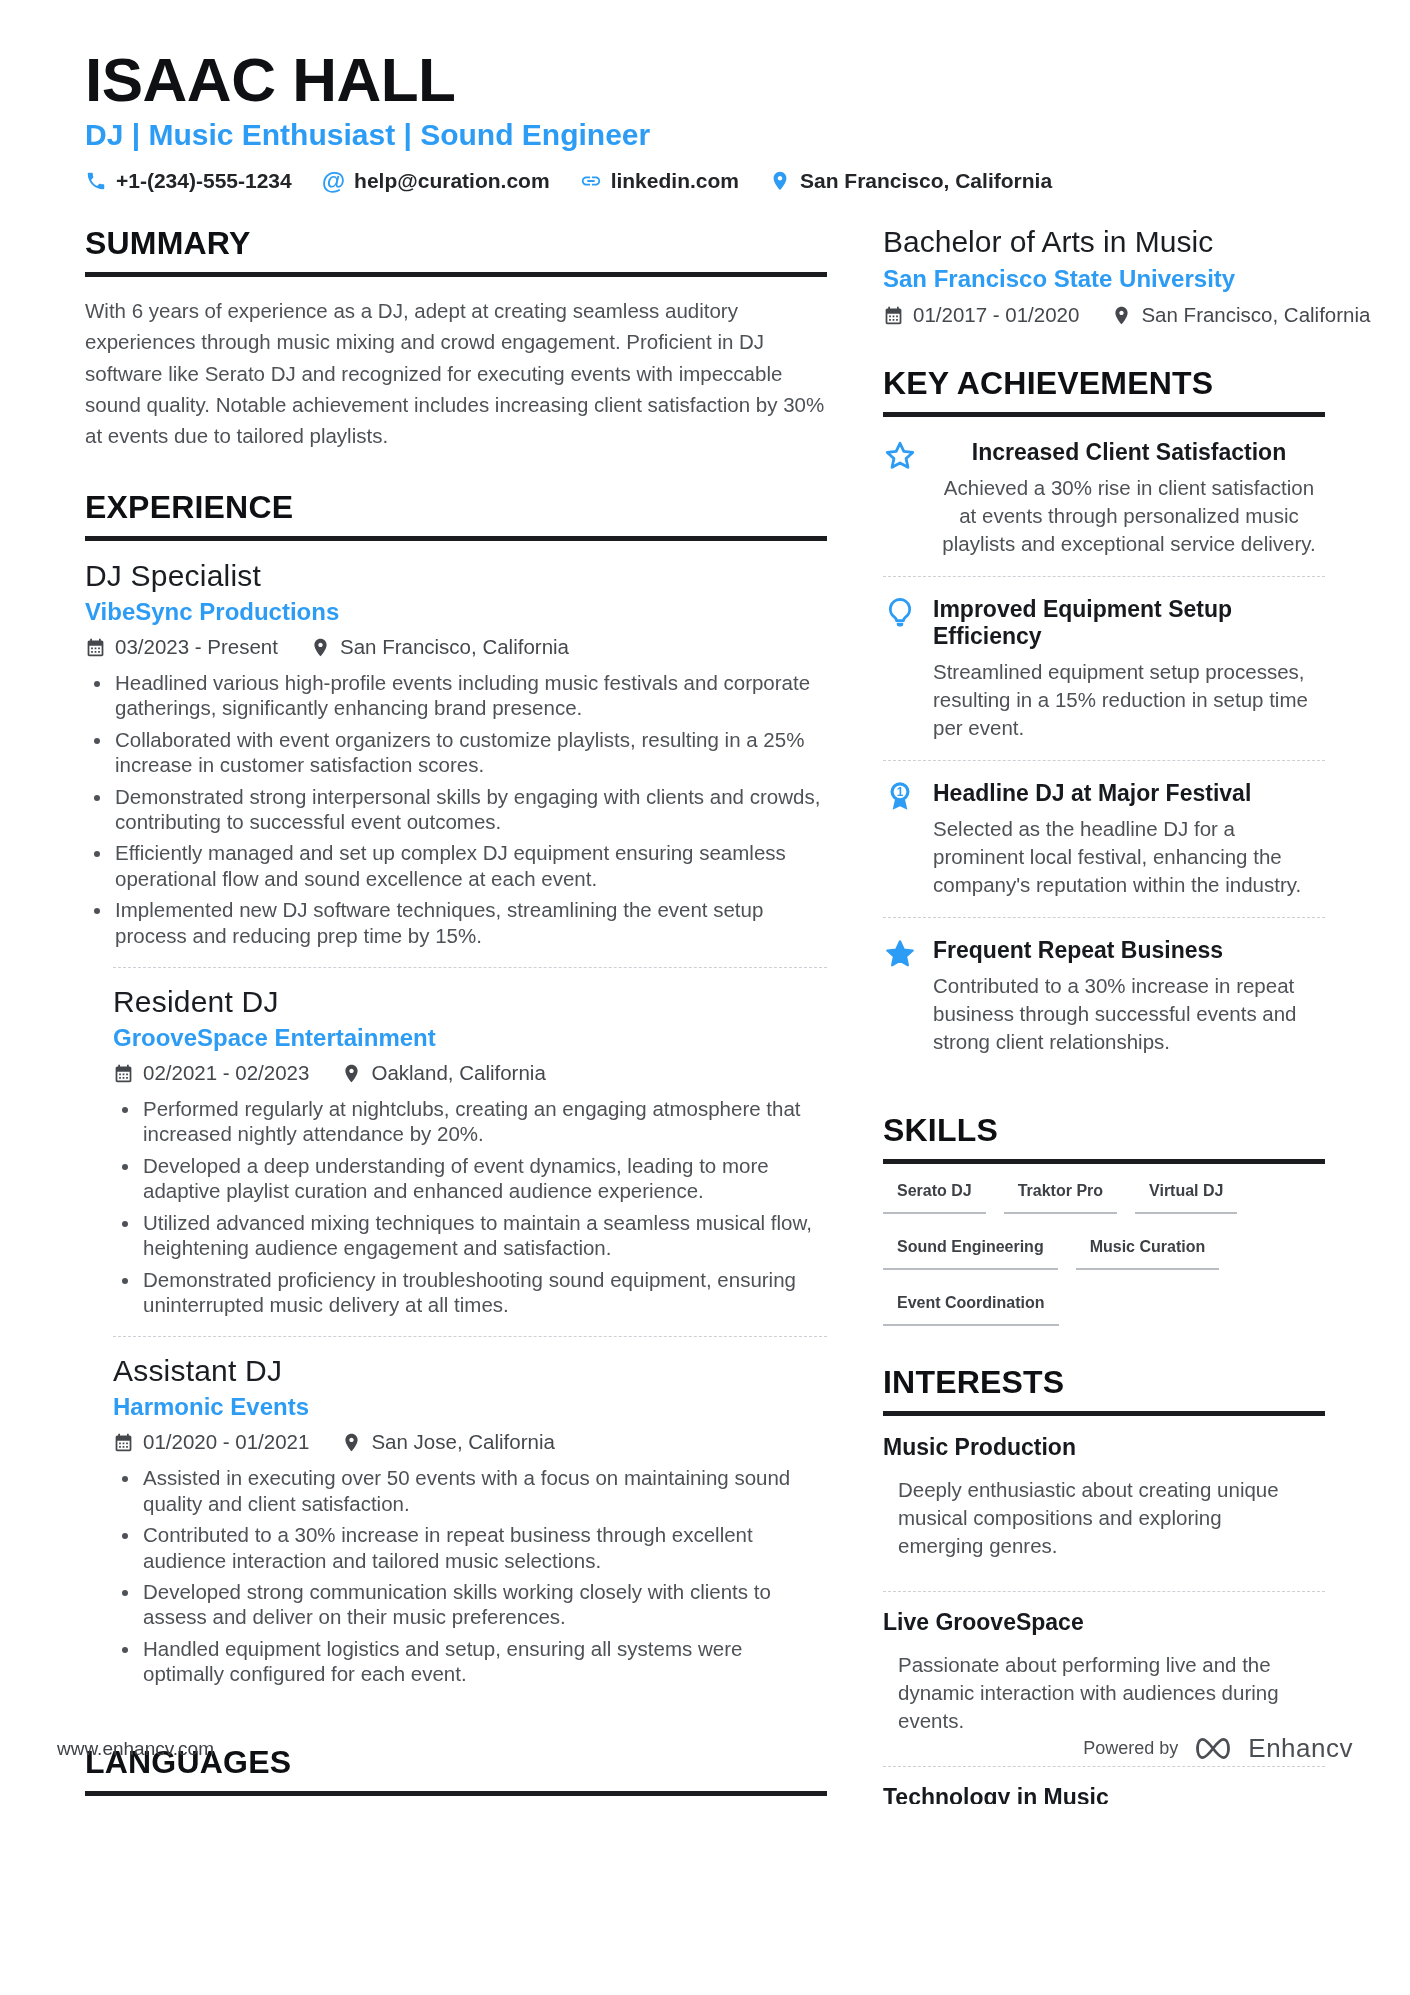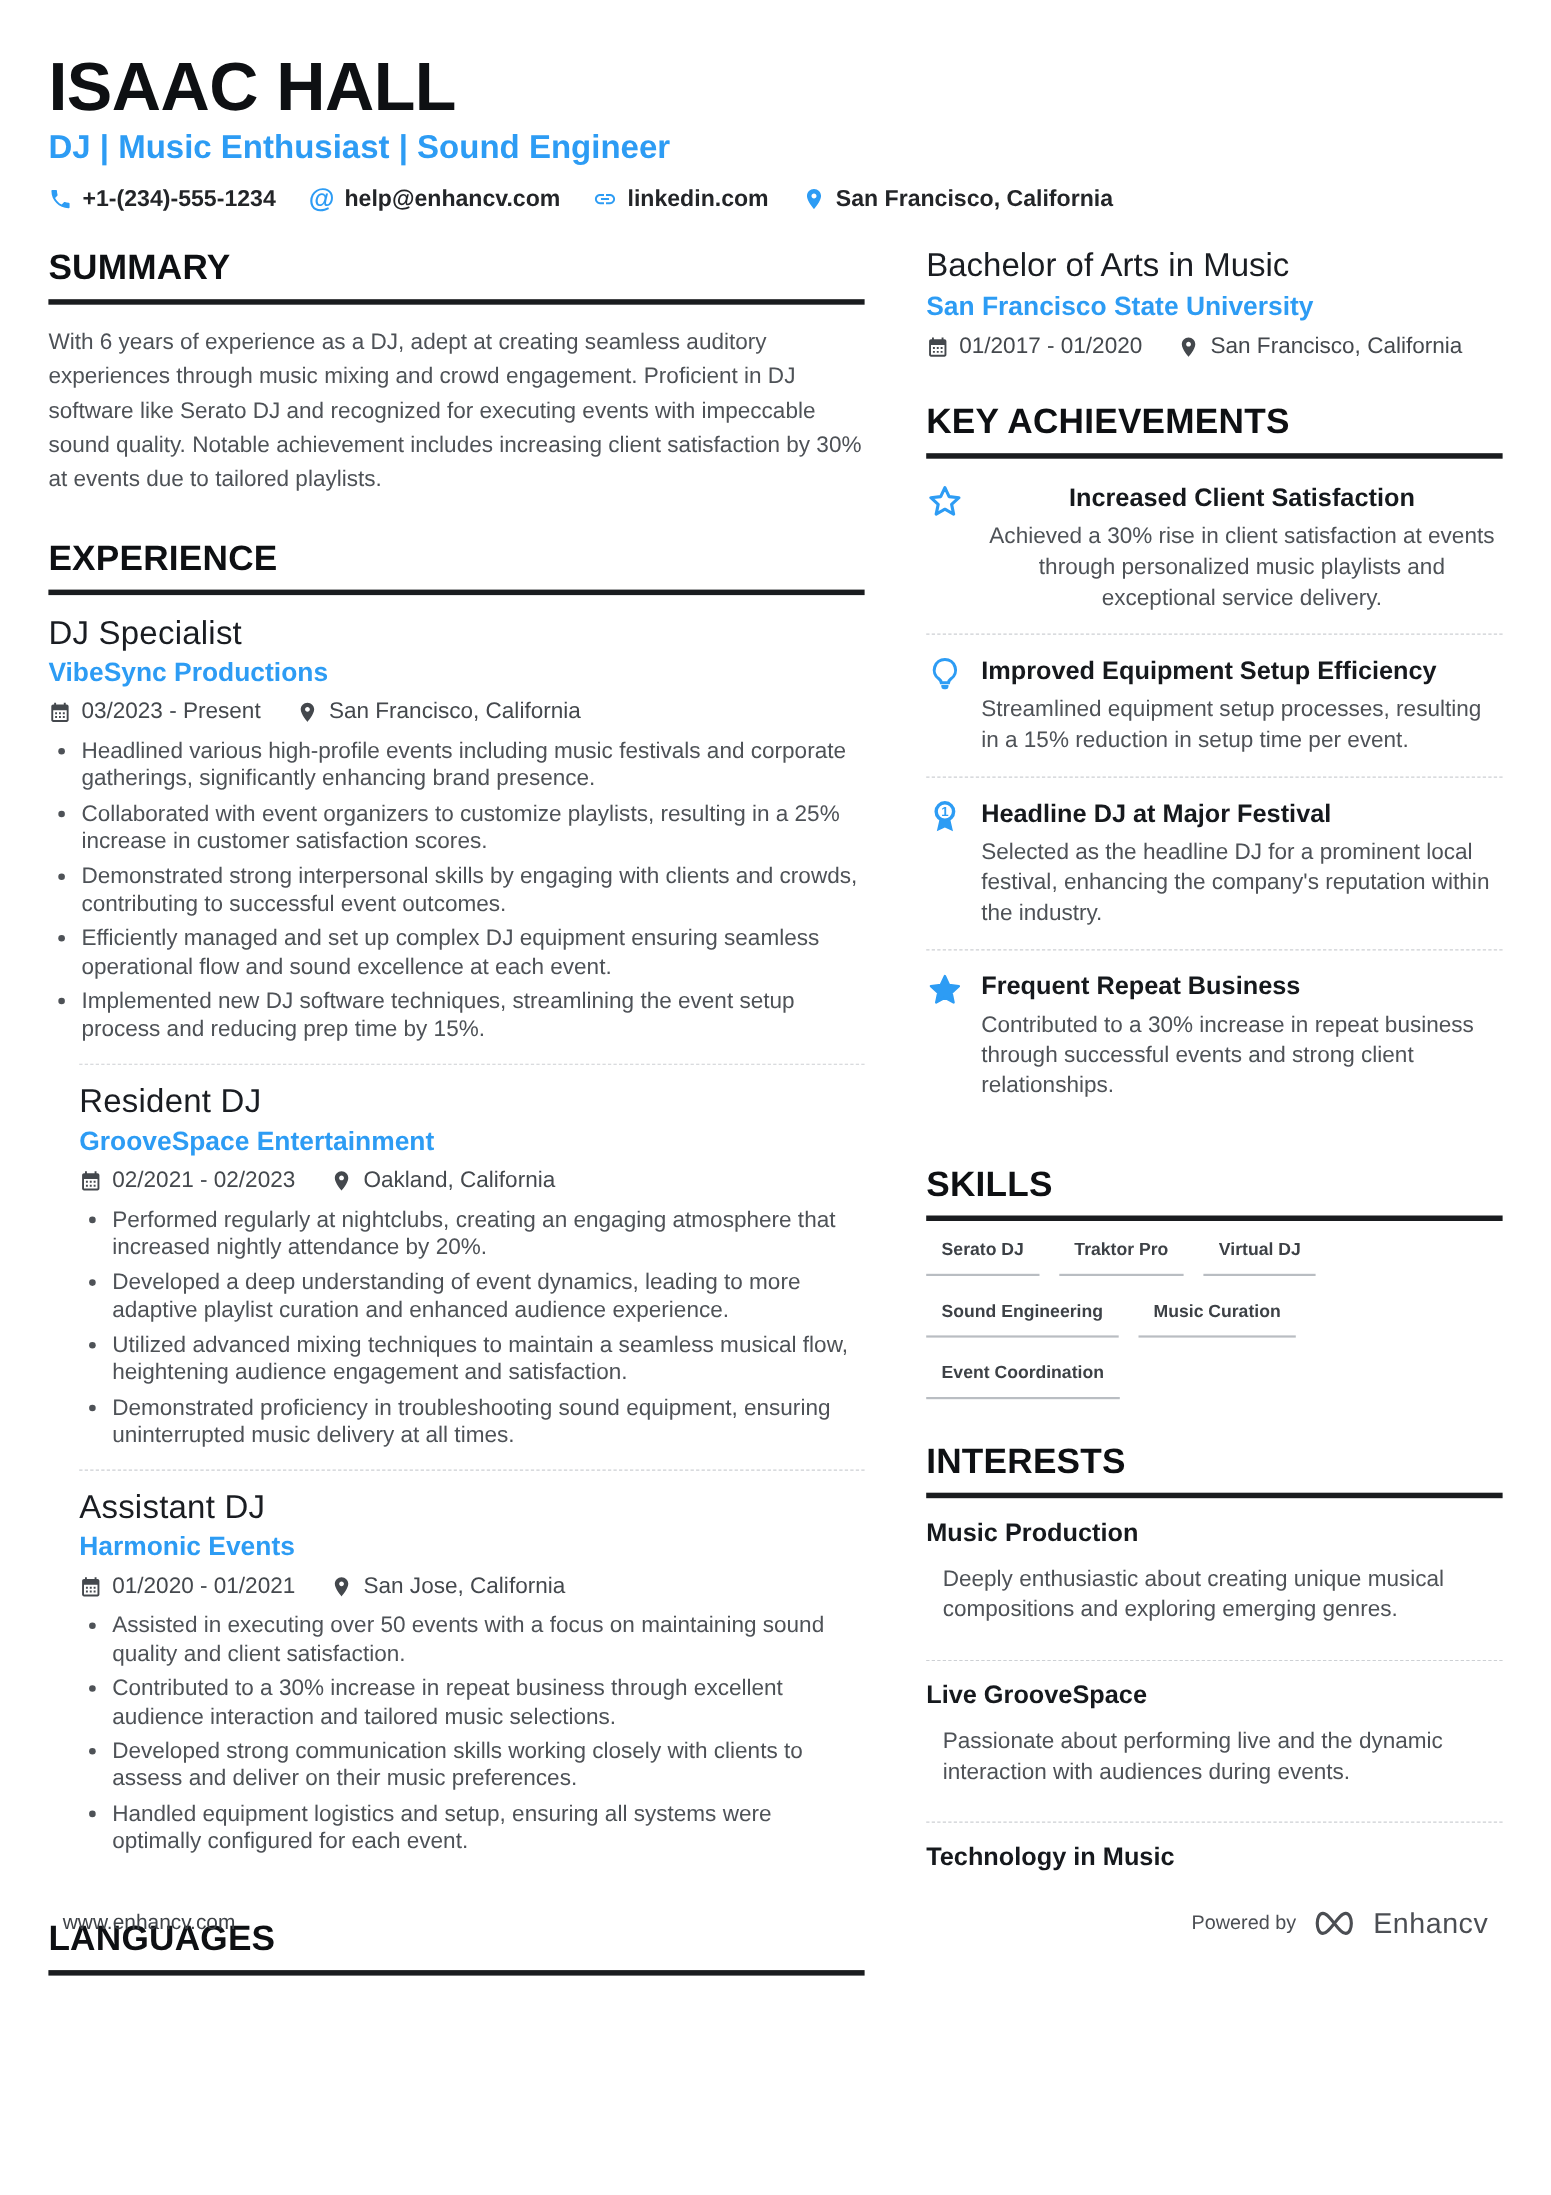--- a/index.html
+++ b/index.html
@@ -1,19 +1,19 @@
 <!DOCTYPE html>
 <html><head>
 <meta charset="utf-8">
 <style>
   * { box-sizing: border-box; }
   html, body { margin: 0; padding: 0; background: #ffffff; }
   .page {
     width: 1410px; height: 1804px; position: relative; overflow: hidden;
-    background: #ffffff; padding: 48px 44px 0;
+    background: #ffffff; padding: 48px 85px 0;
     font-family: "Liberation Sans", "DejaVu Sans", sans-serif;
     color: #16191d;
   }
   
   .name { font-size: 62px; font-weight: 700; color: #0e1013; margin: 0; line-height: 1.02; letter-spacing: -0.5px; }
   .subtitle { font-size: 30px; font-weight: 700; color: #2d9cf4; margin-top: 7px; }
   .contact { display: flex; align-items: center; gap: 30px; margin-top: 17px; }
   .citem { display: flex; align-items: center; gap: 9px; font-size: 21px; font-weight: 700; color: #232528; }
   .citem svg { width: 22px; height: 22px; color: #2d9cf4; flex: none; }
   .at-glyph { color: #2d9cf4; font-size: 24px; font-weight: 700; line-height: 1; }
@@ -90,21 +90,21 @@
     <div class="subtitle">DJ | Music Enthusiast | Sound Engineer</div>
     <div class="contact">
       <span class="citem">
         <svg viewBox="0 0 24 24" fill="currentColor">
             <path d="M6.62 10.79c1.44 2.83 3.76 5.14 6.59 6.59l2.2-2.21c.27-.27.67-.36 1.02-.24 1.12.37 2.33.57 3.57.57.55 0 1 .45 1 1V20c0 .55-.45 1-1 1-9.39 0-17-7.61-17-17 0-.55.45-1 1-1h3.5c.55 0 1 .45 1 1 0 1.25.2 2.45.57 3.57.11.35.03.74-.25 1.02l-2.2 2.2z"></path>
           </svg>
         <span>+1-(234)-555-1234</span>
       </span>
       <span class="citem">
         <span class="at-glyph">@</span>
-        <span>help@enhancv.com</span>
+        <span>help@curation.com</span>
       </span>
       <span class="citem">
         <svg viewBox="0 0 24 24" fill="currentColor">
             <path d="M3.9 12c0-1.71 1.39-3.1 3.1-3.1h4V7H7c-2.76 0-5 2.24-5 5s2.24 5 5 5h4v-1.9H7c-1.71 0-3.1-1.39-3.1-3.1zM8 13h8v-2H8v2zm9-6h-4v1.9h4c1.71 0 3.1 1.39 3.1 3.1s-1.39 3.1-3.1 3.1h-4V17h4c2.76 0 5-2.24 5-5s-2.24-5-5-5z"></path>
           </svg>
         <span>linkedin.com</span>
       </span>
       <span class="citem">
         <svg viewBox="0 0 24 24" fill="currentColor">
             <path d="M12 2C8.13 2 5 5.13 5 9c0 5.25 7 13 7 13s7-7.75 7-13c0-3.87-3.13-7-7-7zm0 9.5c-1.38 0-2.5-1.12-2.5-2.5s1.12-2.5 2.5-2.5 2.5 1.12 2.5 2.5-1.12 2.5-2.5 2.5z"></path>

